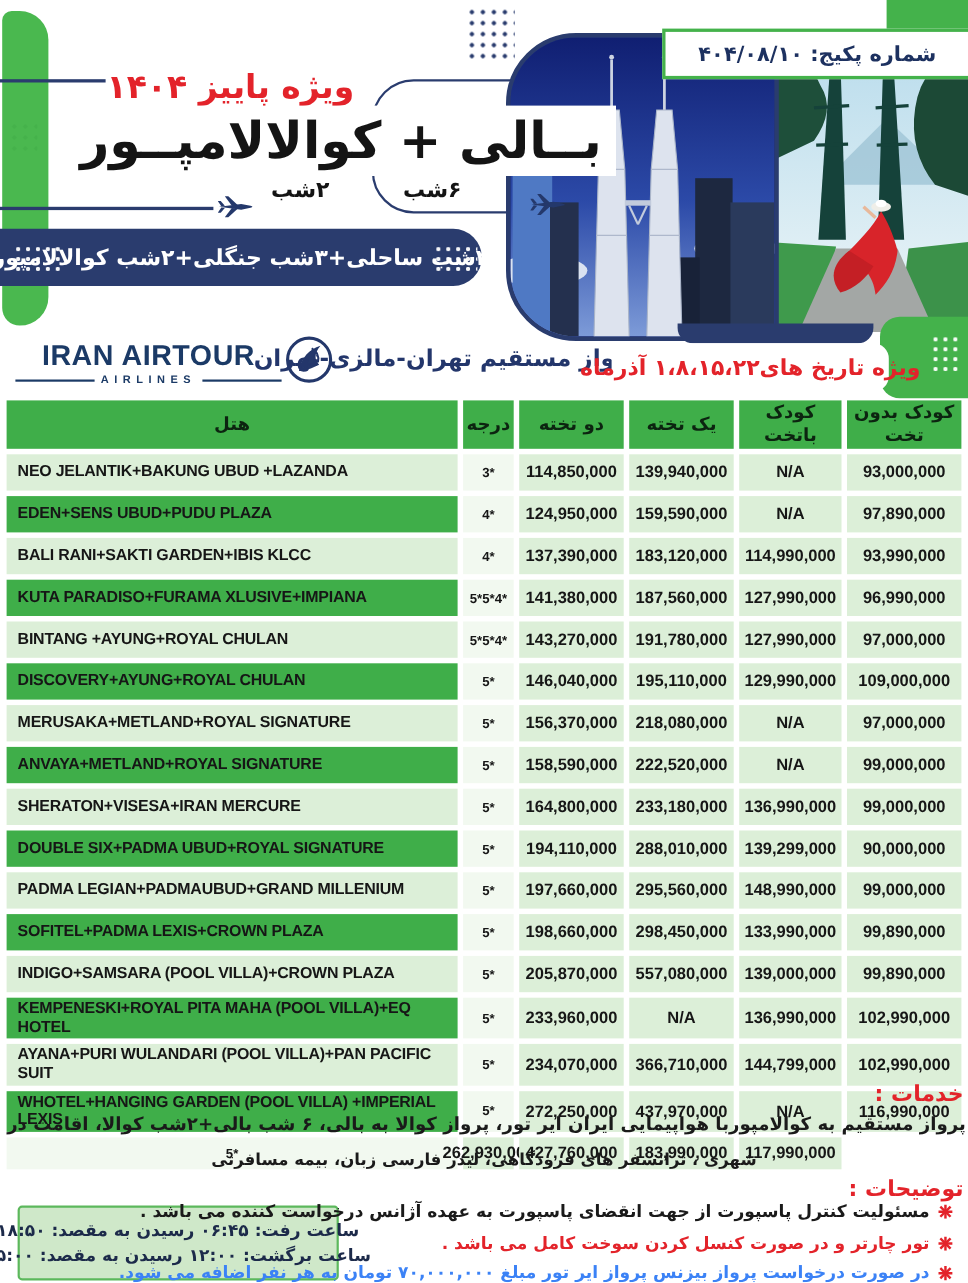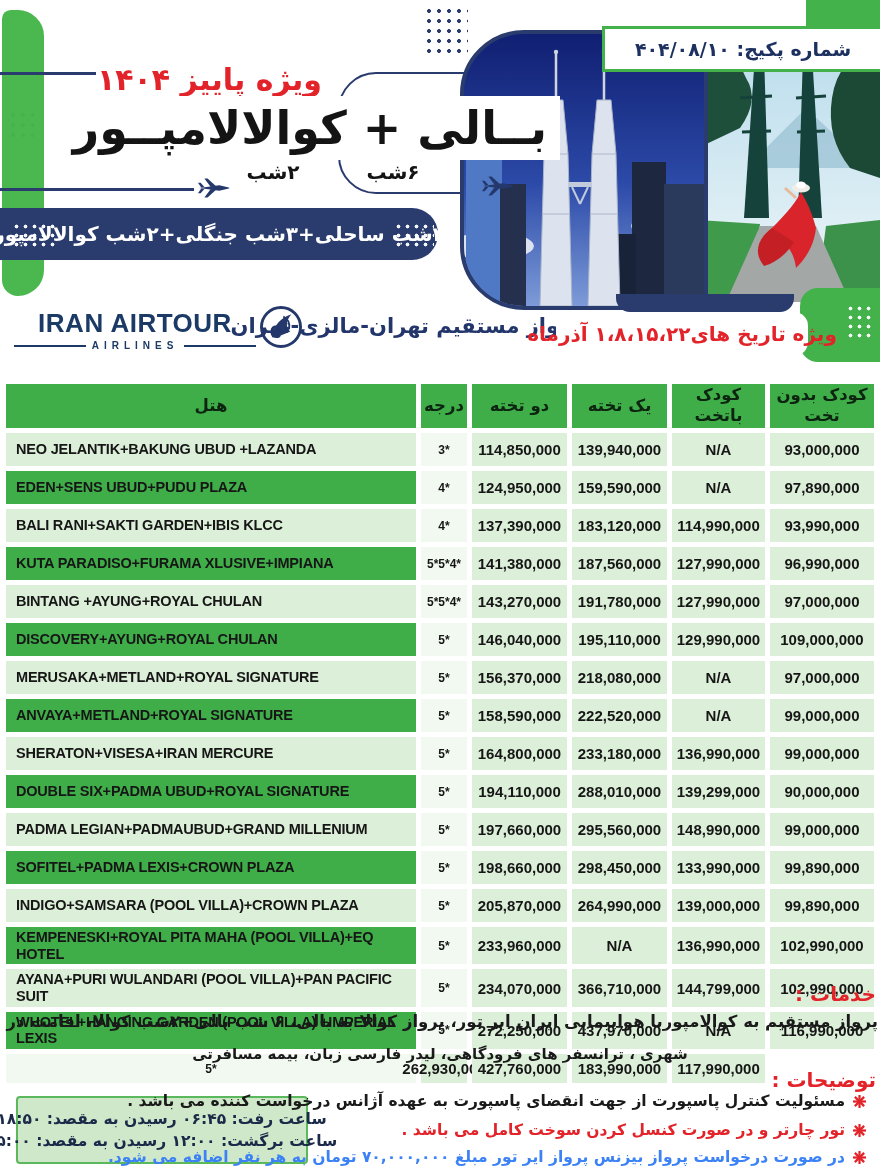--- a/index.html
+++ b/index.html
@@ -48,21 +48,21 @@
   .logo-circle{left:258px;top:304px;width:46px;height:46px;}
   .route-text{left:318px;top:314px;width:262px;text-align:center;color:#23366b;font-size:21px;
               font-weight:bold;direction:rtl;white-space:nowrap;}
   .navy-sliver{left:616px;top:294px;width:178px;height:18px;background:#2a3c6e;border-radius:0 0 14px 14px;}
   .green-patch{left:800px;top:288px;width:80px;height:74px;background:#44b24b;border-radius:18px 0 0 18px;}
   .dates-box{left:556px;top:312px;width:252px;height:44px;background:#fff;border-radius:14px;
              display:flex;align-items:center;justify-content:center;}
   .dates-box span{color:#e3232a;font-size:20px;font-weight:bold;direction:rtl;white-space:nowrap;}
 
   
-  .price-table{left:6px;top:384px;width:869px;display:grid;
+  .price-table{left:6px;top:364px;width:869px;display:grid;
                grid-template-columns:410px 46px 95px 95px 93px 104px;
                column-gap:5px;row-gap:5px;}
   .th{background:#3fae49;color:#0c2410;font-weight:bold;font-size:16.5px;min-height:44px;
       display:flex;align-items:center;justify-content:center;text-align:center;direction:rtl;
       line-height:1.25;}
   .td{background:#dcefd8;min-height:29px;display:flex;align-items:center;justify-content:center;
       font-family:"Liberation Sans",sans-serif;font-size:15px;font-weight:600;color:#161616;}
   .td.hotel{justify-content:flex-start;padding:2px 0 2px 10px;direction:ltr;font-size:14.5px;
             font-weight:bold;letter-spacing:-0.2px;line-height:1.15;}
   .td.hotel.shaded{background:#3fae49;}
@@ -306,21 +306,21 @@
     <div class="td hotel shaded">SOFITEL+PADMA LEXIS+CROWN PLAZA</div>
     <div class="td grade">5*</div>
     <div class="td">198,660,000</div>
     <div class="td">298,450,000</div>
     <div class="td">133,990,000</div>
     <div class="td">99,890,000</div>
 
     <div class="td hotel">INDIGO+SAMSARA (POOL VILLA)+CROWN PLAZA</div>
     <div class="td grade">5*</div>
     <div class="td">205,870,000</div>
-    <div class="td">264,990,000</div>
+    <div class="td">557,080,000</div>
     <div class="td">139,000,000</div>
     <div class="td">99,890,000</div>
 
     <div class="td hotel shaded">KEMPENESKI+ROYAL PITA MAHA (POOL VILLA)+EQ HOTEL</div>
     <div class="td grade">5*</div>
     <div class="td">233,960,000</div>
     <div class="td">N/A</div>
     <div class="td">136,990,000</div>
     <div class="td">102,990,000</div>
 

